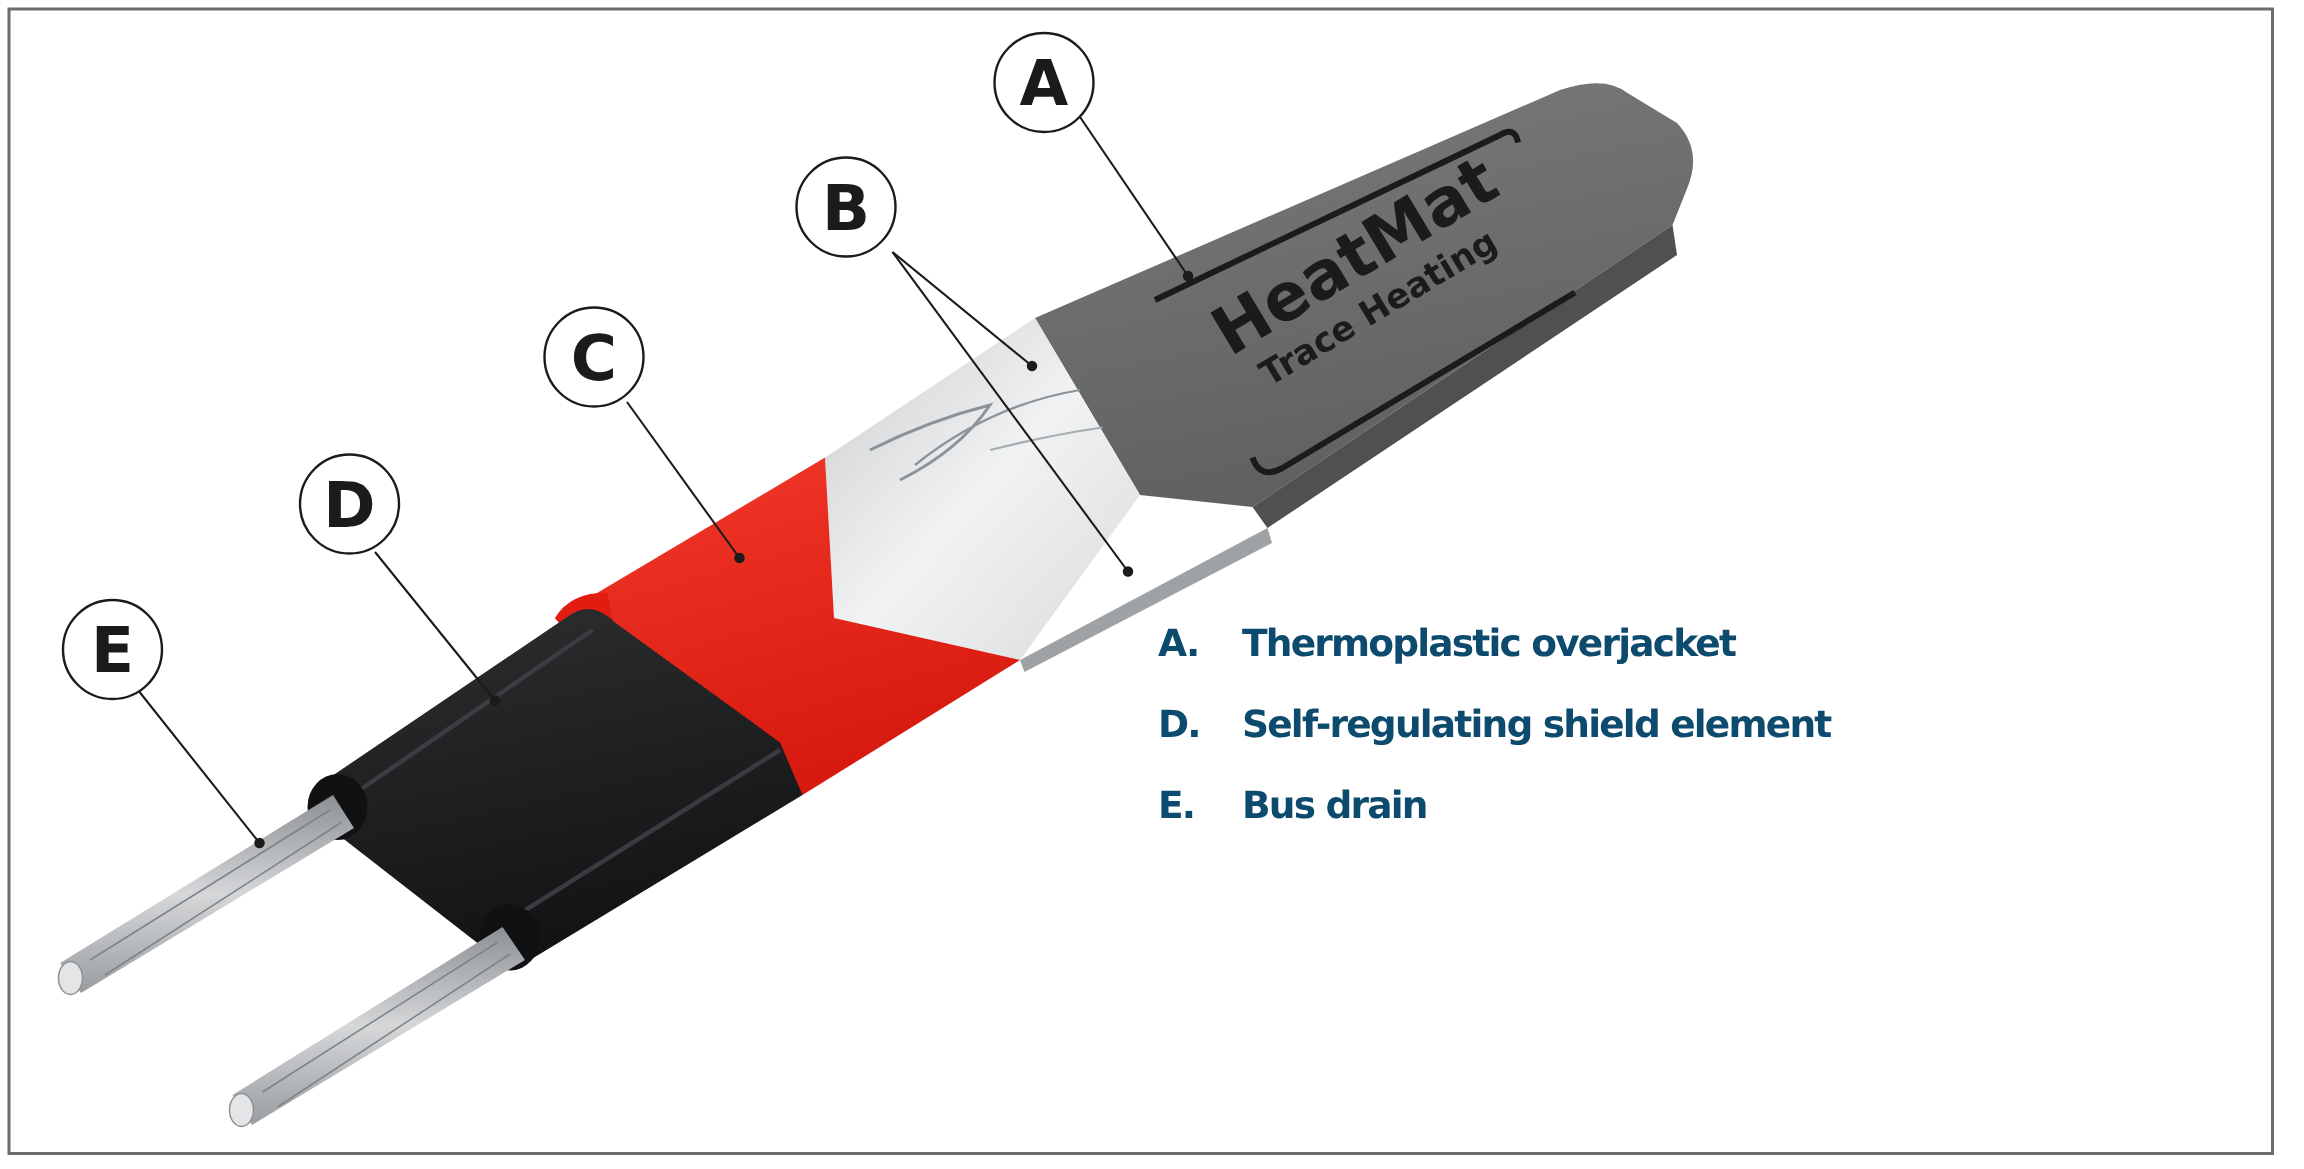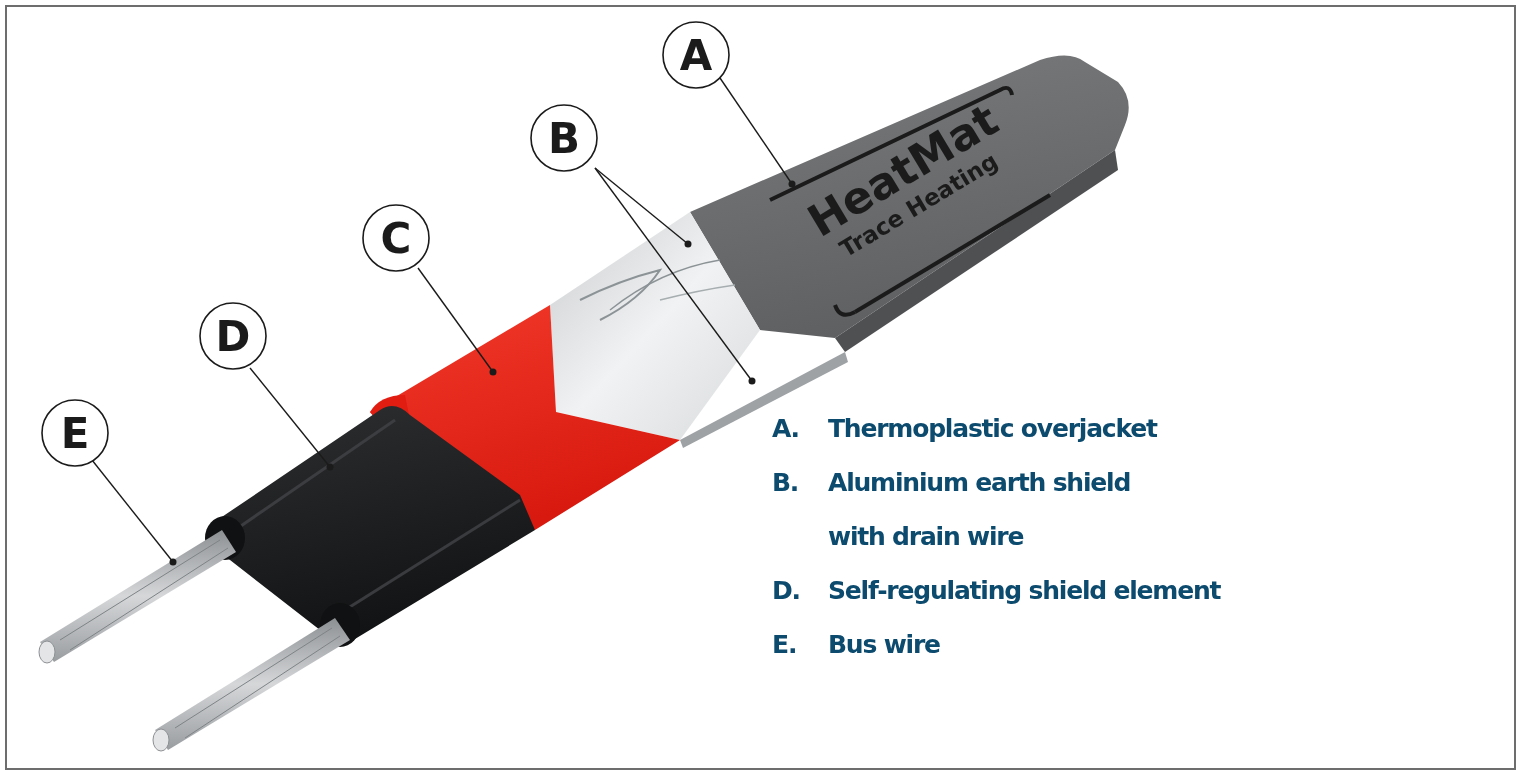--- a/index.html
+++ b/index.html
@@ -123,24 +123,18 @@
       <text x="75" y="448" text-anchor="middle" font-size="42" fill="#1b1b1b">E</text>
     </g>
   </g>
 </svg>
 
 <ul class="legend">
   <li>
     <span class="letter">A.</span><span>Thermoplastic overjacket</span>
   </li>
   <li>
-    <span class="letter">B.</span><span>Aluminium earth shield</span>
-  </li>
-  <li>
-    <span class="cont">with drain wire</span>
-  </li>
-  <li>
     <span class="letter">D.</span><span>Self-regulating shield element</span>
   </li>
   <li>
-    <span class="letter">E.</span><span>Bus wire</span>
+    <span class="letter">E.</span><span>Bus drain</span>
   </li>
 </ul>
 
 </body></html>

